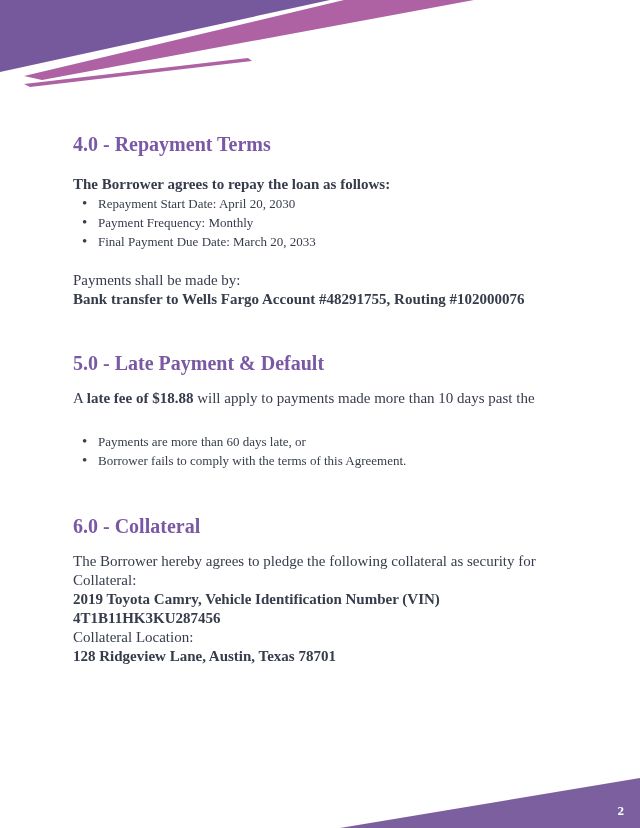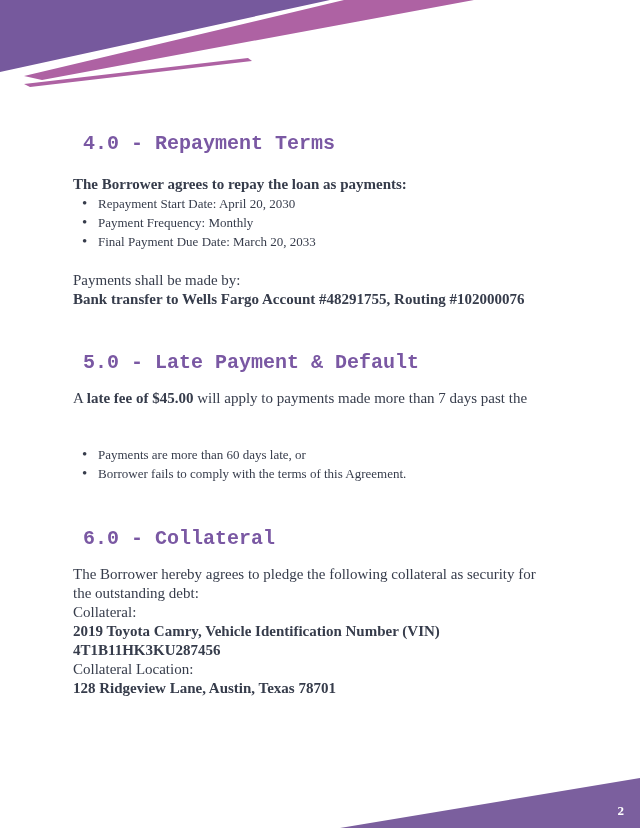--- a/index.html
+++ b/index.html
@@ -39,38 +39,37 @@
     clip-path:polygon(340px 60px,640px 10px,640px 60px);
   }
   .page-number{
     position:absolute;right:16px;bottom:9px;
     color:#ffffff;font-size:13px;font-weight:700;
     font-family:"Liberation Serif","DejaVu Serif",serif;
   }
   
   .content{position:absolute;left:73px;top:0;width:510px;}
   h2{
-    margin:10px;
+    margin:0;
     color:var(--heading-purple);
     font-size:20px;line-height:24px;font-weight:700;
     white-space:nowrap;
-    font-family:Liberation Mono, monospace;
   }
   .h4{margin-top:132px;}
   .h5{margin-top:42px;}
   .h6{margin-top:44px;}
   .line{font-size:15px;line-height:19px;white-space:nowrap;}
   .bold{font-weight:700;}
   .intro{margin-top:19px;}
   .madeby{margin-top:20px;}
   .para1{margin-top:14px;}
   .label-line{}
   ul{margin:0;padding:0;list-style:none;}
   .ul1{margin-top:0px;}
-  .ul2{margin-top:37px;}
+  .ul2{margin-top:24px;}
   li{
     position:relative;
     padding-left:25px;
     font-size:13px;line-height:19px;white-space:nowrap;
   }
   li::before{
     content:"•";
     position:absolute;left:9px;top:0;
     font-size:15px;line-height:19px;color:var(--body-text);
   }
@@ -83,43 +82,42 @@
   <div class="deco-top">
     <div class="tri-dark"></div>
     <div class="band-pink"></div>
     <div class="sliver-pink"></div>
   </div>
 
   <div class="content">
 
     <section>
       <h2 class="h4">4.0 - Repayment Terms</h2>
-      <div class="line bold intro">The Borrower agrees to repay the loan as payments:</div>
+      <div class="line bold intro">The Borrower agrees to repay the loan as follows:</div>
       <ul class="ul1">
         <li>Repayment Start Date: April 20, 2030</li>
         <li>Payment Frequency: Monthly</li>
         <li>Final Payment Due Date: March 20, 2033</li>
       </ul>
       <div class="line madeby">Payments shall be made by:</div>
       <div class="line bold">Bank transfer to Wells Fargo Account #48291755, Routing #102000076</div>
     </section>
 
     <section>
       <h2 class="h5">5.0 - Late Payment &amp; Default</h2>
-      <div class="line para1"><span>A </span><span class="bold">late fee of $45.00</span><span> will apply to payments made more than 7 days past the</span></div>
+      <div class="line para1"><span>A </span><span class="bold">late fee of $18.88</span><span> will apply to payments made more than 10 days past the</span></div>
       <ul class="ul2">
         <li>Payments are more than 60 days late, or</li>
         <li>Borrower fails to comply with the terms of this Agreement.</li>
       </ul>
     </section>
 
     <section>
       <h2 class="h6">6.0 - Collateral</h2>
       <div class="line para1">The Borrower hereby agrees to pledge the following collateral as security for</div>
-      <div class="line">the outstanding debt:</div>
       <div class="line label-line">Collateral:</div>
       <div class="line bold">2019 Toyota Camry, Vehicle Identification Number (VIN)</div>
       <div class="line bold">4T1B11HK3KU287456</div>
       <div class="line label-line">Collateral Location:</div>
       <div class="line bold">128 Ridgeview Lane, Austin, Texas 78701</div>
     </section>
 
   </div>
 
   <div class="deco-bottom">

